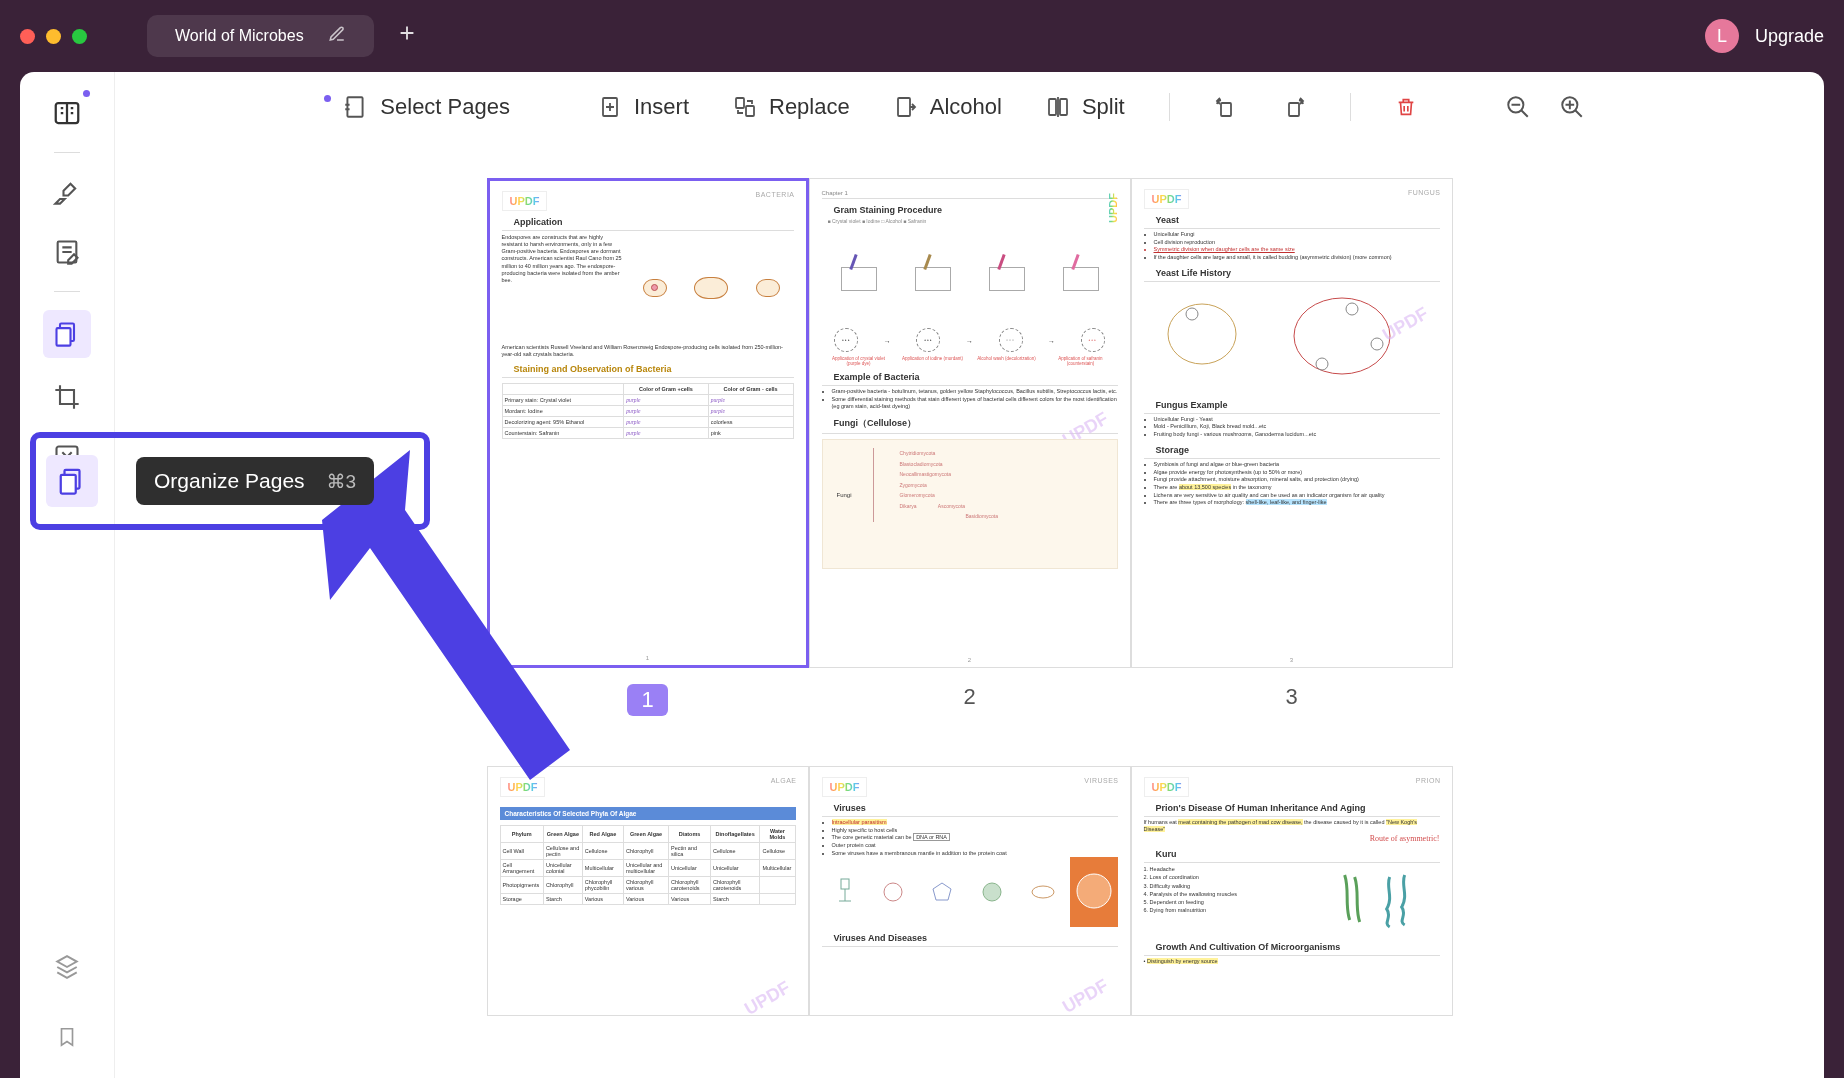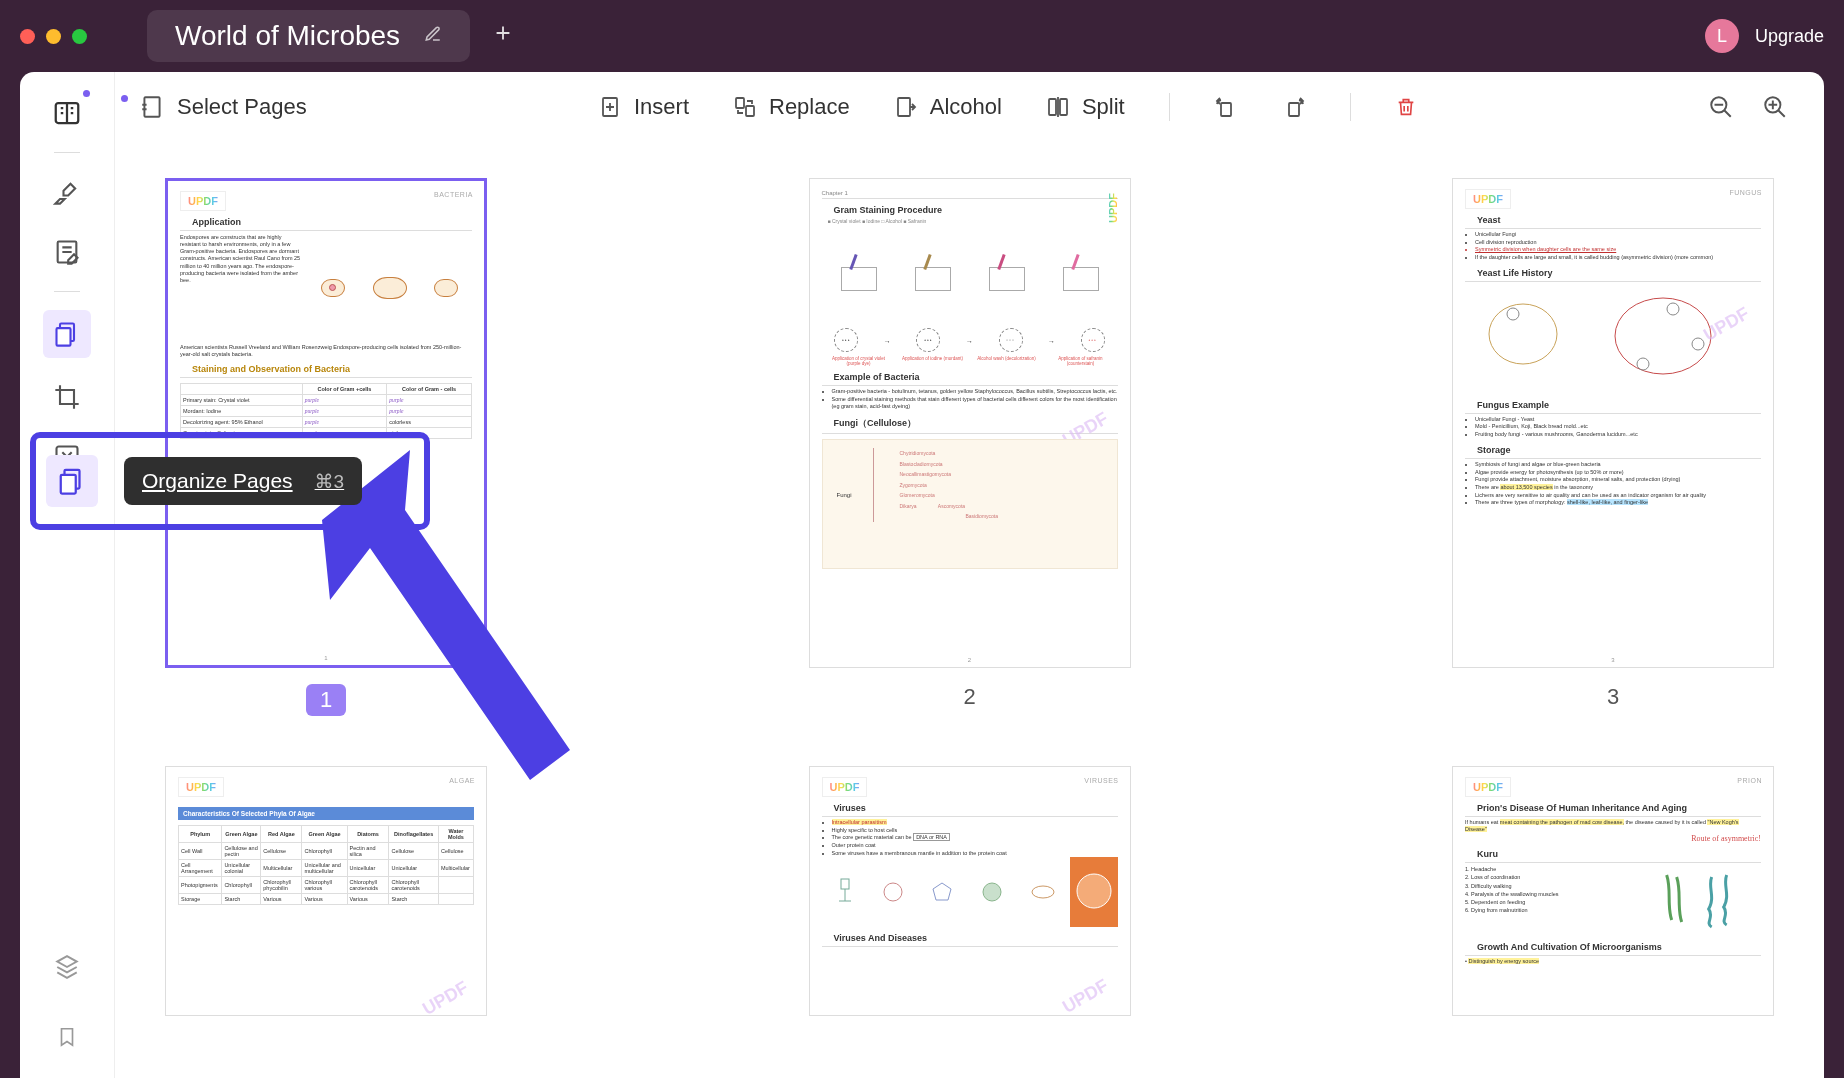--- a/index.html
+++ b/index.html
@@ -31,21 +31,21 @@
 .tl-yellow { background: #febc2e; }
 .tl-green { background: #28c840; }
 .tab {
   background: rgba(255,255,255,0.1);
   border-radius: 10px;
   padding: 10px 28px;
   display: flex;
   align-items: center;
   gap: 24px;
 }
-.tab-title { color: #fff; font-size: 28px; }
+.tab-title { color: #fff; font-size: 16px; }
 .tab-icon { color: rgba(255,255,255,0.7); }
 .new-tab-btn {
   margin-left: 22px;
   color: rgba(255,255,255,0.85);
   font-size: 24px;
   cursor: pointer;
 }
 .titlebar-right {
   margin-left: auto;
   display: flex;
@@ -98,21 +98,21 @@
 }
 .sidebar-sep { width: 26px; height: 1px; background: #ddd; }
 .sidebar-bottom {
   margin-top: auto;
   margin-bottom: 20px;
   display: flex;
   flex-direction: column;
   gap: 28px;
   align-items: center;
 }
-.main-area { flex: 1; display: flex; flex-direction: column; }
+.main-area { flex: 1; display: flex; flex-direction: column; align-items: center; }
 .toolbar {
   height: 70px;
   display: flex;
   align-items: center;
   padding: 0 36px 0 24px;
   gap: 44px;
 }
 .toolbar-btn {
   display: flex;
   align-items: center;
@@ -228,32 +228,31 @@
   top: 50%;
   transform: translateY(-50%);
   width: 52px;
   height: 52px;
   background: #eee8ff;
   border-radius: 6px;
   display:flex; align-items:center; justify-content:center;
 }
 .tooltip {
   position: absolute;
-  left: 88px;
+  left: 100px;
   top: 50%;
   transform: translateY(-50%);
   background: #2f2f2f;
   color: #fff;
   border-radius: 8px;
   padding: 12px 18px;
   display: flex;
   align-items: center;
   gap: 22px;
   font-size: 21px;
-  text-decoration: underline;
 }
 .tooltip .shortcut { color: #bcbcbc; font-size: 19px; }
 .big-arrow {
   position: absolute;
   left: 310px;
   top: 450px;
   z-index: 49;
   pointer-events: none;
 }
 

